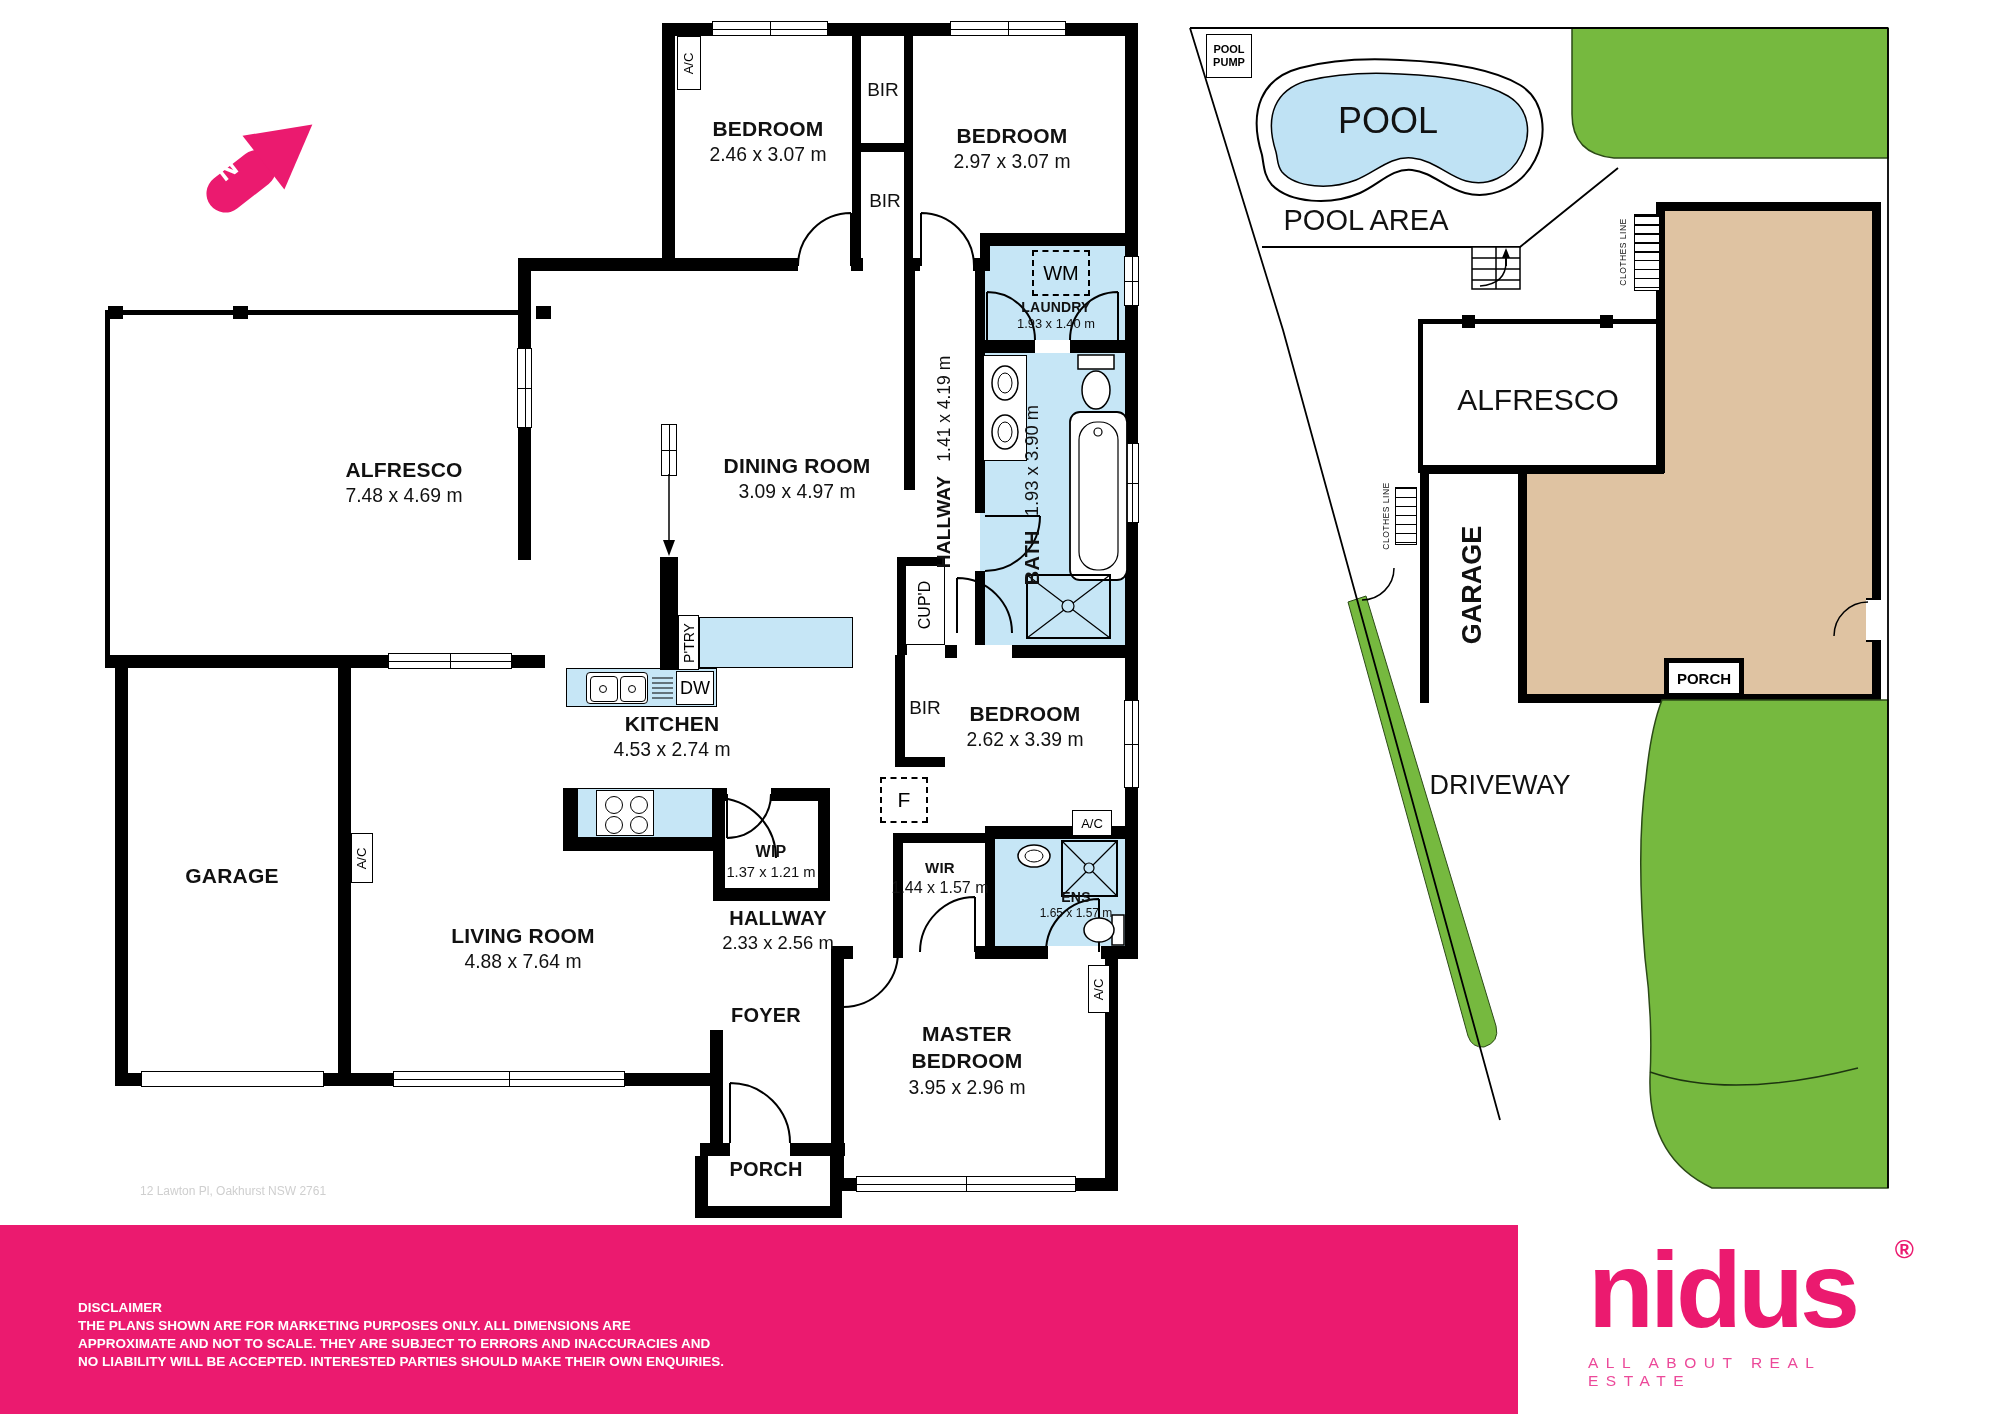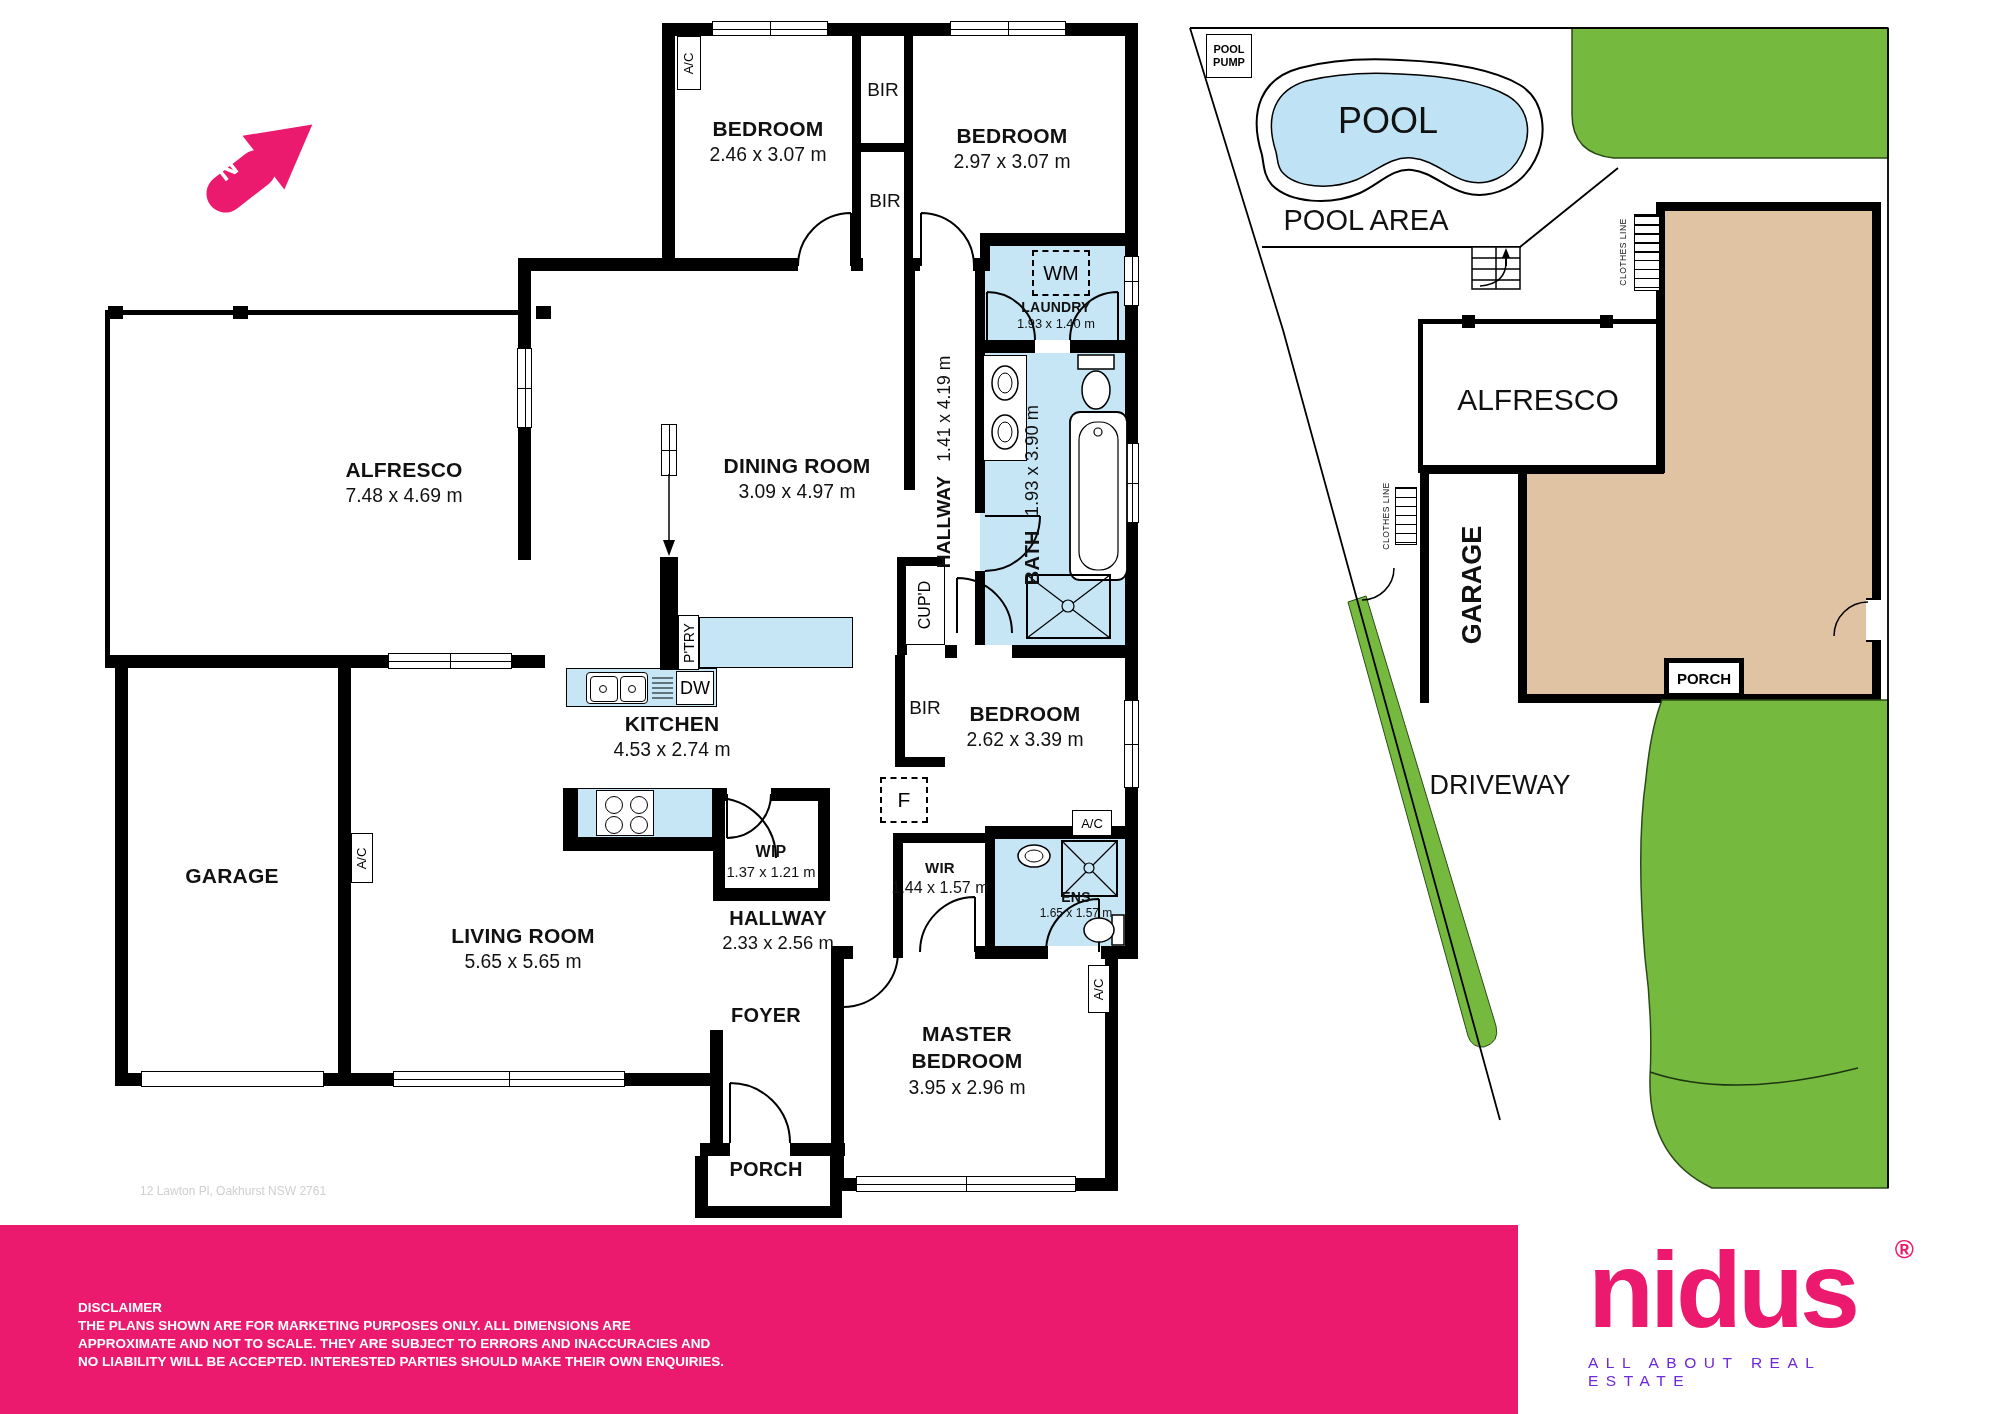--- a/index.html
+++ b/index.html
@@ -24,21 +24,21 @@
   .ladder{position:absolute;background:#fff;border:1.5px solid #000;box-sizing:border-box;
           background-image:repeating-linear-gradient(180deg,#000 0 1.5px,transparent 1.5px 9px);}
   .tan{position:absolute;background:#DFC3A2;}
   svg{position:absolute;left:0;top:0;}
   .footer-bar{position:absolute;left:0;top:1225px;width:1518px;height:189px;background:#EB1A6F;color:#fff;}
   .addr{position:absolute;left:78px;top:22px;font-size:37px;font-weight:700;letter-spacing:-0.5px;}
   .disc{position:absolute;left:78px;top:74px;font-size:13.5px;font-weight:700;line-height:18px;}
   .brand{position:absolute;left:1588px;top:1236px;width:336px;text-align:left;color:#EB1A6F;}
   .brand-word{font-size:108px;font-weight:800;letter-spacing:-4px;line-height:1;display:inline-block;}
   .brand-reg{position:absolute;right:10px;top:-2px;font-size:26px;font-weight:700;}
-  .brand-tag{margin-top:10px;font-size:15.5px;letter-spacing:7.5px;color:#6d28d9;font-weight:500;}
+  .brand-tag{margin-top:10px;font-size:15.5px;letter-spacing:7.5px;color:#ec4899;font-weight:500;}
   .watermark{position:absolute;left:140px;top:1184px;font-size:12px;color:#cfcfcf;}
   .north{position:absolute;left:182px;top:112px;width:150px;height:105px;}
   .north .nchar{position:absolute;left:30px;top:42px;width:30px;text-align:center;color:#fff;font-size:27px;font-weight:700;transform:rotate(-38deg);}
 </style>
 </head>
 <body>
 
 <div id="canvas">
 
   <div class="wet" style="left:980px;top:246px;width:145px;height:94px;"></div>
@@ -335,21 +335,21 @@
   <div class="lbl" style="left:870px;top:858px;width:140px;font-size:15px;">
     <span class="n" style="font-weight:600;">WIR</span>
     <span class="d" style="font-size:16px;text-align:right;">1.44 x 1.57 m</span>
   </div>
   <div class="lbl" style="left:1006px;top:888px;width:140px;font-size:14px;">
     <span class="n" style="font-weight:600;">ENS</span>
     <span class="d" style="font-size:12px;text-align:center;">1.65 x 1.57 m</span>
   </div>
   <div class="lbl" style="left:423px;top:922px;width:200px;font-size:21px;">
     <span class="n">LIVING ROOM</span>
-    <span class="d">5.65 x 5.65 m</span>
+    <span class="d">4.88 x 7.64 m</span>
   </div>
   <div class="lbl" style="left:132px;top:862px;width:200px;font-size:21px;">
       <span class="n">GARAGE</span>
     </div>
   <div class="lbl" style="left:666px;top:1002px;width:200px;font-size:20px;">
       <span class="n">FOYER</span>
     </div>
   <div class="lbl" style="left:666px;top:1156px;width:200px;font-size:20px;">
       <span class="n">PORCH</span>
     </div>

